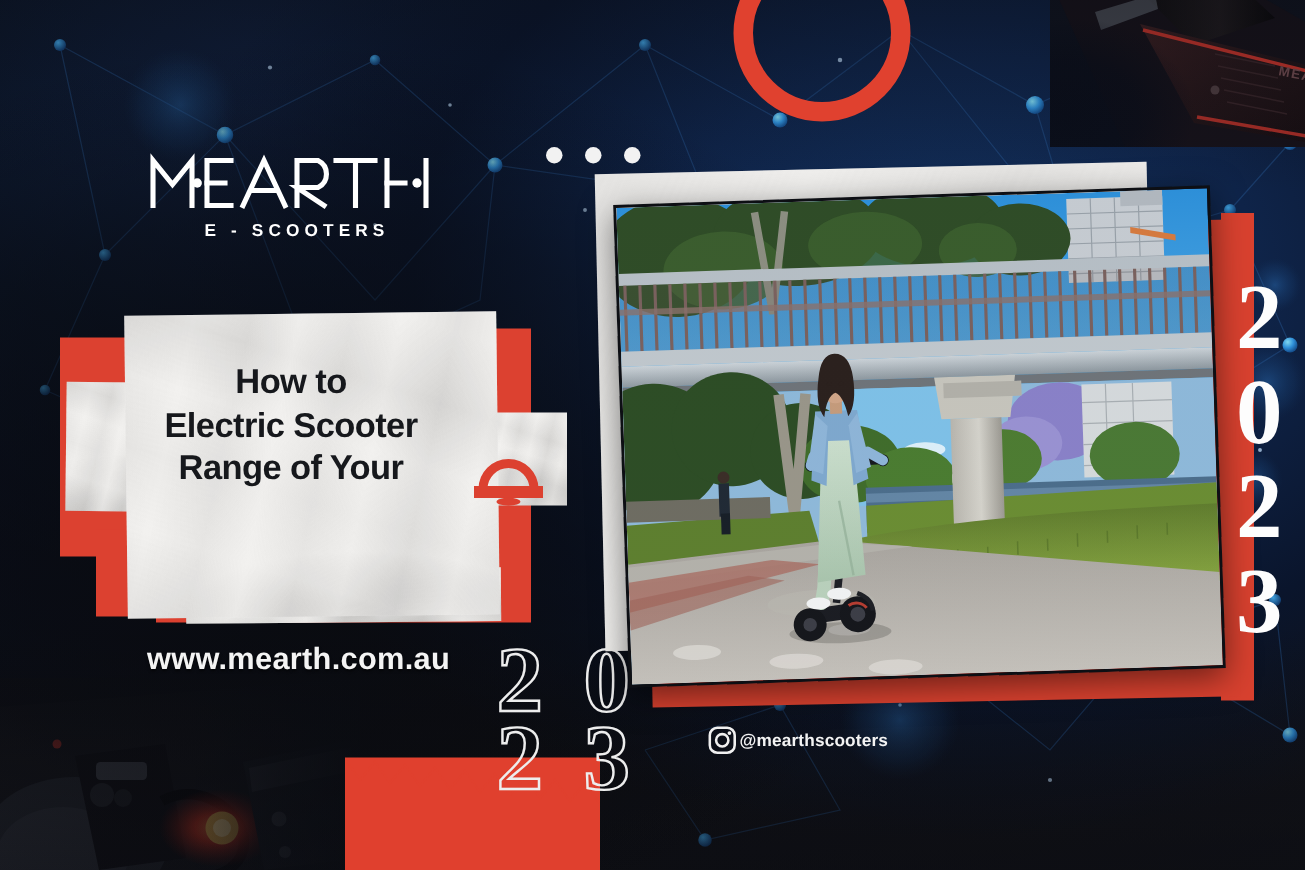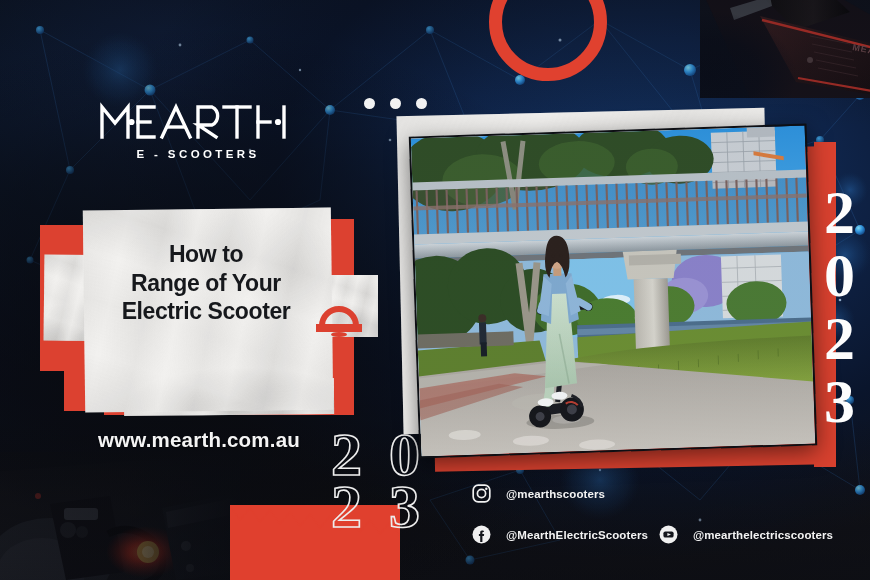--- a/index.html
+++ b/index.html
@@ -91,21 +91,21 @@
   .p-main  { left:48px; top:6px;  width:248px; height:202px; transform:rotate(-0.7deg); }
   .p-left  { left:8px;  top:52px; width:90px;  height:86px; transform:rotate(0.6deg); }
   .p-right { left:266px;top:72px; width:76px;  height:62px; }
   .p-bottom{ left:88px; top:176px;width:210px; height:36px; transform:rotate(-0.5deg); }
 
   .red-arch {
     position:absolute; left:316px; top:296px; width:46px; height:45px;
   }
 
   .headline {
-    position:absolute; left:32px; top:240px; width:348px;
+    position:absolute; left:20px; top:240px; width:348px;
     text-align:center;
     color:#16181c;
     font-family:"Liberation Sans", sans-serif;
     font-weight:bold; font-size:23px; line-height:28.6px;
     letter-spacing:-0.4px;
   }
   .headline div { white-space:nowrap; }
 
   
   .site-url {
@@ -156,21 +156,21 @@
     transform:rotate(-1.9deg);
     border:2px solid #0d0f14;
     overflow:hidden;
     box-shadow:0 6px 22px rgba(0,0,0,0.5);
   }
 
   
   .social { position:absolute; left:472px; top:484px; width:360px; }
   .srow { display:flex; align-items:center; gap:11px; }
   .srow + .srow { margin-top:22px; }
-  .sgroup { display:flex; align-items:center; gap:15px; }
+  .sgroup { display:flex; align-items:center; gap:2px; }
   .shandle {
     color:#f3f3f3; font-weight:bold; font-size:11.5px;
     font-family:"Liberation Sans", sans-serif; letter-spacing:0.1px;
     white-space:nowrap;
   }
   .social-row2 { display:flex; align-items:center; }
   .social-row2 .sgroup:first-child { width:190px; }
 </style>
 </head>
 <body>
@@ -386,22 +386,22 @@
   <div class="red-arch">
     <svg width="46" height="45" viewBox="0 0 46 45">
       <path d="M6 30 A17 17 0 0 1 40 30" fill="none" stroke="#dc4130" stroke-width="6"></path>
       <rect x="0" y="28" width="46" height="8" fill="#dc4130"></rect>
       <ellipse cx="23" cy="38.5" rx="8" ry="2.6" fill="#dc4130"></ellipse>
     </svg>
   </div>
 
   <div class="headline">
     <div>How to</div>
+    <div>Electric Scooter</div>
     <div>Range of Your</div>
-    <div>Electric Scooter</div>
   </div>
 
   <div class="site-url">www.mearth.com.au</div>
 
   <div class="year-outline">
     <span>2</span>
     <span>0</span>
     <span>2</span>
     <span>3</span>
   </div>
@@ -637,32 +637,15 @@
     <div class="srow">
       <div class="sgroup">
         <svg width="19" height="19" viewBox="0 0 19 19">
           <rect x="1.2" y="1.2" width="16.6" height="16.6" rx="5" fill="none" stroke="#f0f0f0" stroke-width="1.7"></rect>
           <circle cx="9.5" cy="9.5" r="4.1" fill="none" stroke="#f0f0f0" stroke-width="1.7"></circle>
           <circle cx="14.3" cy="4.7" r="1.25" fill="#f0f0f0"></circle>
         </svg>
         <span class="shandle">@mearthscooters</span>
       </div>
     </div>
-    <div class="srow social-row2">
-      <div class="sgroup">
-        <svg width="19" height="19" viewBox="0 0 19 19">
-          <circle cx="9.5" cy="9.5" r="9" fill="#f0f0f0"></circle>
-          <path d="M11.3 5.6 h-1.4 c-1.1 0 -1.7 0.7 -1.7 1.8 V9 H6.9 v2.1 h1.3 V17 h2.2 v-5.9 h1.5 l0.25 -2.1 h-1.75 V7.7 c0 -0.4 0.15 -0.6 0.6 -0.6 h1.15 Z" fill="#14161c"></path>
-        </svg>
-        <span class="shandle">@MearthElectricScooters</span>
-      </div>
-      <div class="sgroup">
-        <svg width="19" height="19" viewBox="0 0 19 19">
-          <circle cx="9.5" cy="9.5" r="9" fill="#f0f0f0"></circle>
-          <rect x="4.4" y="6.4" width="10.2" height="6.2" rx="1.9" fill="#14161c"></rect>
-          <path d="M8.4 7.9 L12 9.5 L8.4 11.1 Z" fill="#f0f0f0"></path>
-        </svg>
-        <span class="shandle">@mearthelectricscooters</span>
-      </div>
-    </div>
   </div>
 
 </div>
 
 </body></html>

